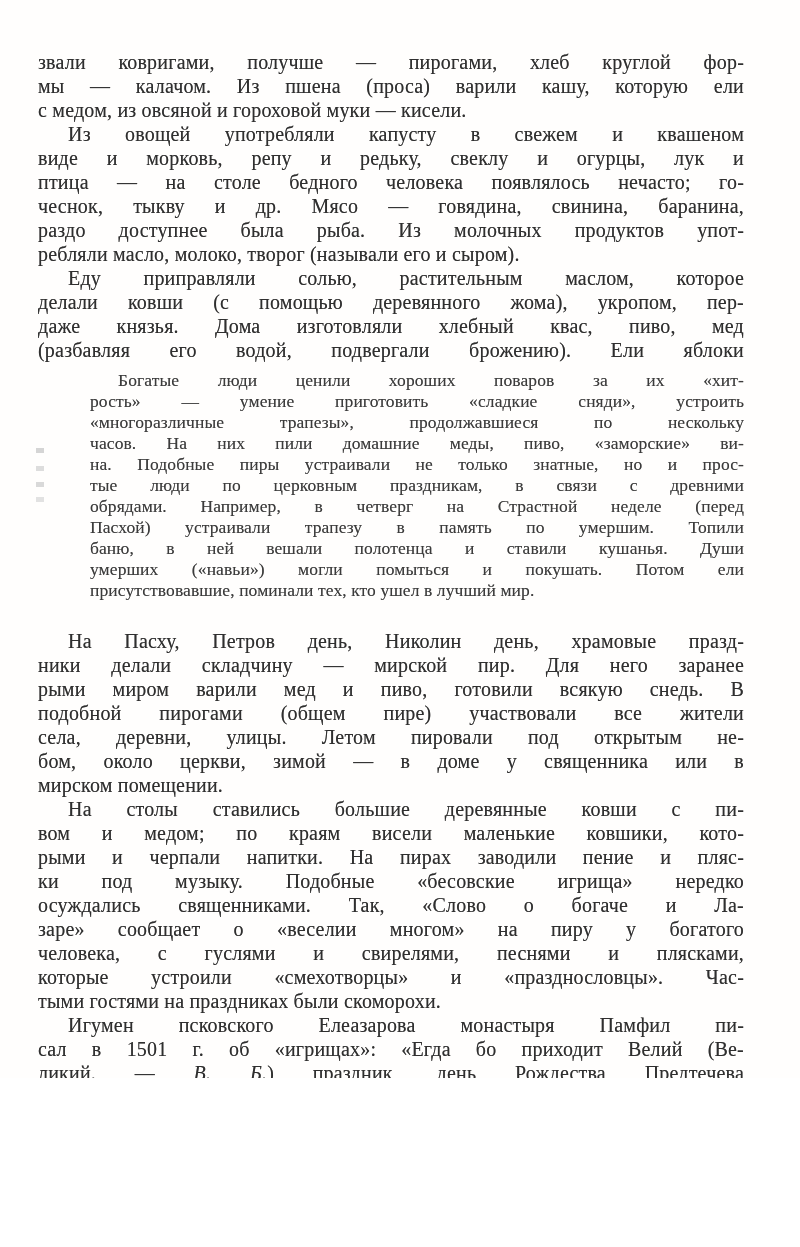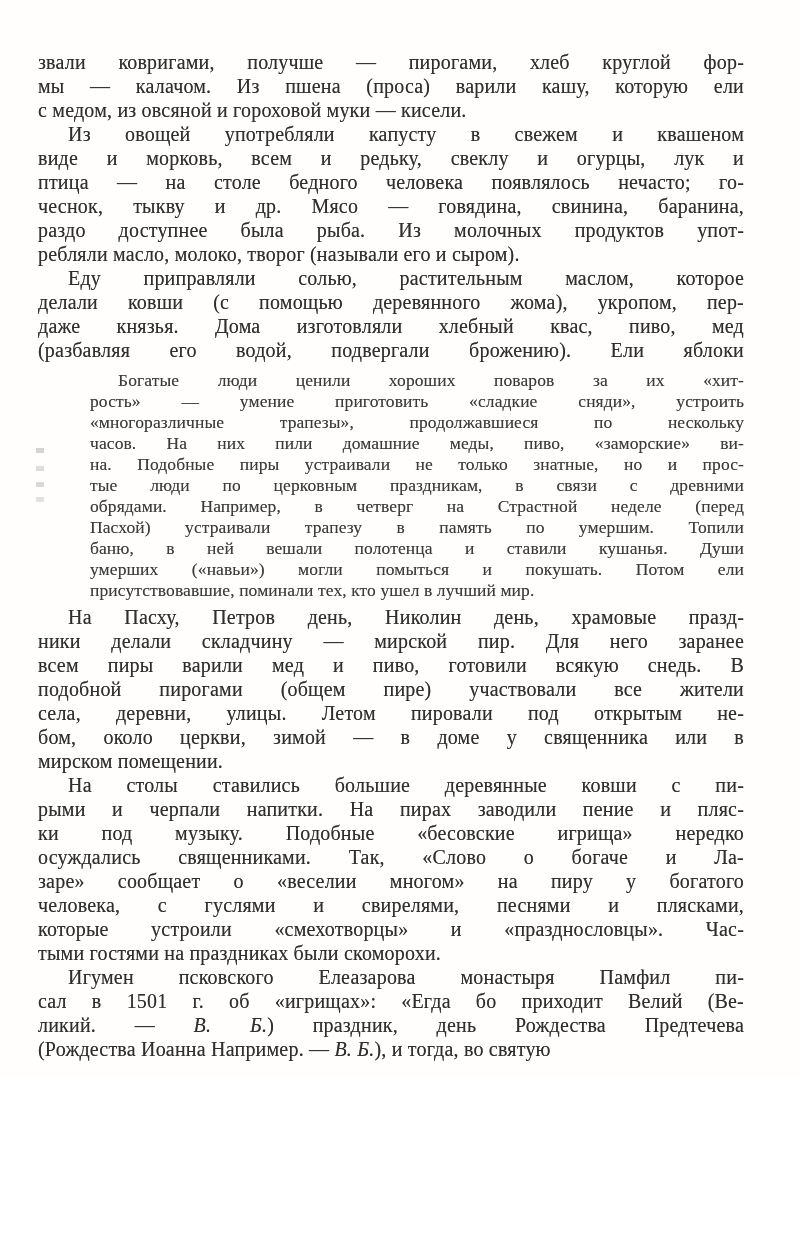--- a/index.html
+++ b/index.html
@@ -29,21 +29,21 @@
     font-size:20px;
     line-height:24px;
     letter-spacing:0.2px;
     color:var(--ink);
     text-shadow:0 0 0.5px rgba(47,47,47,0.55);
   }
   .para.small{
     font-size:17.5px;
     line-height:21px;
     letter-spacing:0.1px;
-    margin:8px 0 4px 52px;
+    margin:8px 0 28px 52px;
     color:var(--ink-small);
     text-shadow:0 0 0.4px rgba(60,60,60,0.5);
   }
   .ln{
     text-align:justify;
     text-align-last:justify;
   }
   .ln.last{text-align-last:left;}
   .para.body .ln.first{text-indent:30px;}
   .para.small .ln.first{text-indent:28px;}
@@ -97,21 +97,21 @@
   </div>
 
   <div class="text-column">
       <div class="para body">
         <div class="ln">звали ковригами, получше — пирогами, хлеб круглой фор-</div>
         <div class="ln">мы — калачом. Из пшена (проса) варили кашу, которую ели</div>
         <div class="ln last">с медом, из овсяной и гороховой муки — кисели.</div>
       </div>
       <div class="para body">
         <div class="ln first">Из овощей употребляли капусту в свежем и квашеном</div>
-        <div class="ln">виде и морковь, всем и редьку, свеклу и огурцы, лук и</div>
+        <div class="ln">виде и морковь, репу и редьку, свеклу и огурцы, лук и</div>
         <div class="ln">птица — на столе бедного человека появлялось нечасто; го-</div>
         <div class="ln">чеснок, тыкву и др. Мясо — говядина, свинина, баранина,</div>
         <div class="ln">раздо доступнее была рыба. Из молочных продуктов упот-</div>
         <div class="ln last">ребляли масло, молоко, творог (называли его и сыром).</div>
       </div>
       <div class="para body">
         <div class="ln first">Еду приправляли солью, растительным маслом, которое</div>
         <div class="ln">делали ковши (с помощью деревянного жома), укропом, пер-</div>
         <div class="ln">даже князья. Дома изготовляли хлебный квас, пиво, мед</div>
         <div class="ln">(разбавляя его водой, подвергали брожению). Ели яблоки</div>
@@ -125,28 +125,29 @@
         <div class="ln">тые люди по церковным праздникам, в связи с древними</div>
         <div class="ln">обрядами. Например, в четверг на Страстной неделе (перед</div>
         <div class="ln">Пасхой) устраивали трапезу в память по умершим. Топили</div>
         <div class="ln">баню, в ней вешали полотенца и ставили кушанья. Души</div>
         <div class="ln">умерших («навьи») могли помыться и покушать. Потом ели</div>
         <div class="ln last">присутствовавшие, поминали тех, кто ушел в лучший мир.</div>
       </div>
       <div class="para body">
         <div class="ln first">На Пасху, Петров день, Николин день, храмовые празд-</div>
         <div class="ln">ники делали складчину — мирской пир. Для него заранее</div>
-        <div class="ln">всем пиры варили мед и пиво, готовили всякую снедь. В</div>
+        <div class="ln">рыми миром варили мед и пиво, готовили всякую снедь. В</div>
         <div class="ln">подобной пирогами (общем пире) участвовали все жители</div>
         <div class="ln">села, деревни, улицы. Летом пировали под открытым не-</div>
         <div class="ln">бом, около церкви, зимой — в доме у священника или в</div>
         <div class="ln last">мирском помещении.</div>
       </div>
       <div class="para body">
         <div class="ln first">На столы ставились большие деревянные ковши с пи-</div>
+        <div class="ln">вом и медом; по краям висели маленькие ковшики, кото-</div>
         <div class="ln">рыми и черпали напитки. На пирах заводили пение и пляс-</div>
         <div class="ln">ки под музыку. Подобные «бесовские игрища» нередко</div>
         <div class="ln">осуждались священниками. Так, «Слово о богаче и Ла-</div>
         <div class="ln">заре» сообщает о «веселии многом» на пиру у богатого</div>
         <div class="ln">человека, с гуслями и свирелями, песнями и плясками,</div>
         <div class="ln">которые устроили «смехотворцы» и «празднословцы». Час-</div>
         <div class="ln last">тыми гостями на праздниках были скоморохи.</div>
       </div>
       <div class="para body">
         <div class="ln first">Игумен псковского Елеазарова монастыря Памфил пи-</div>

